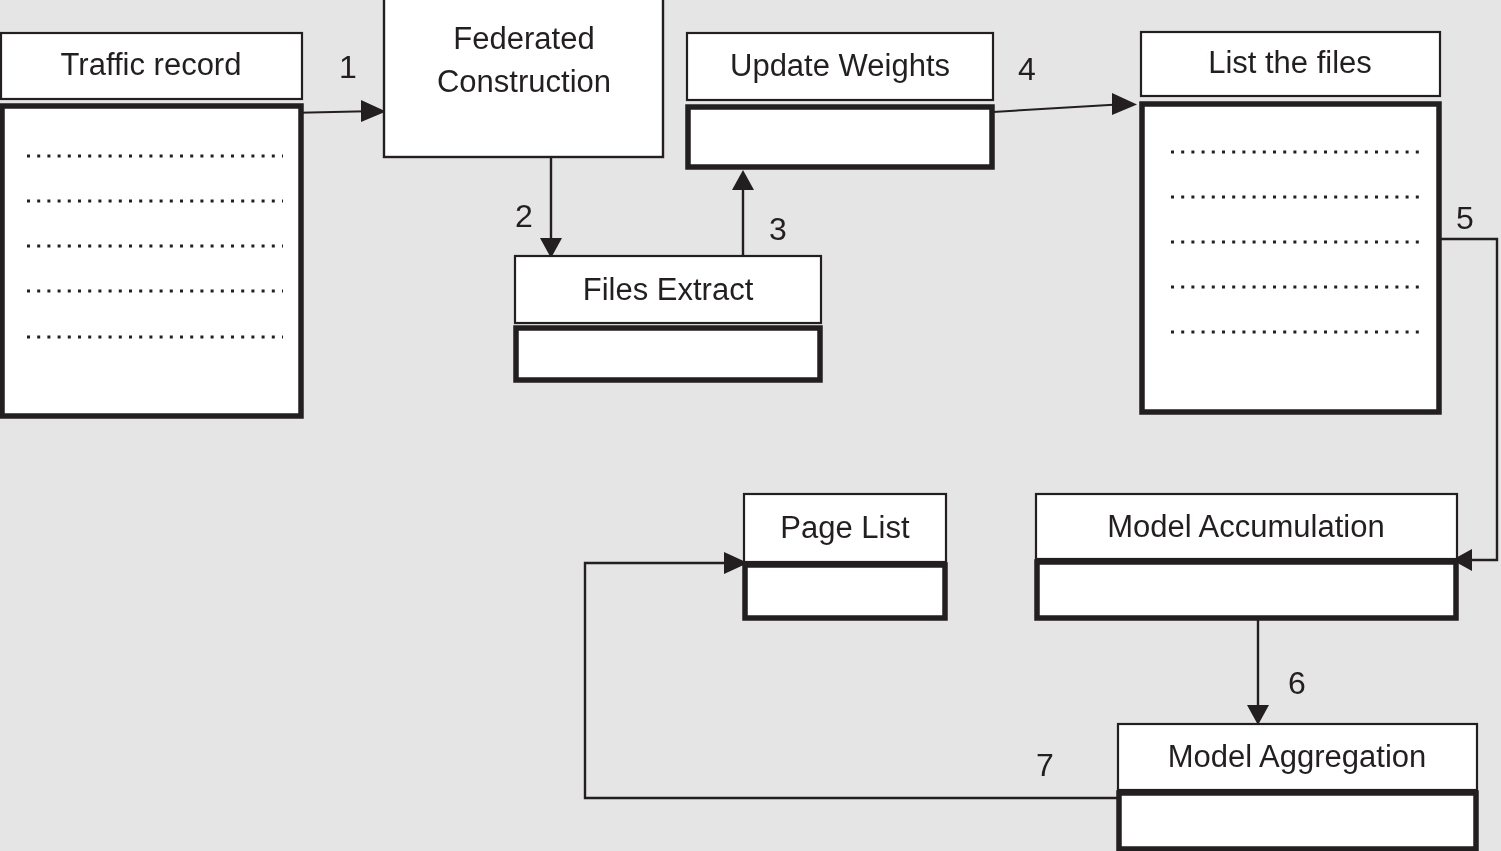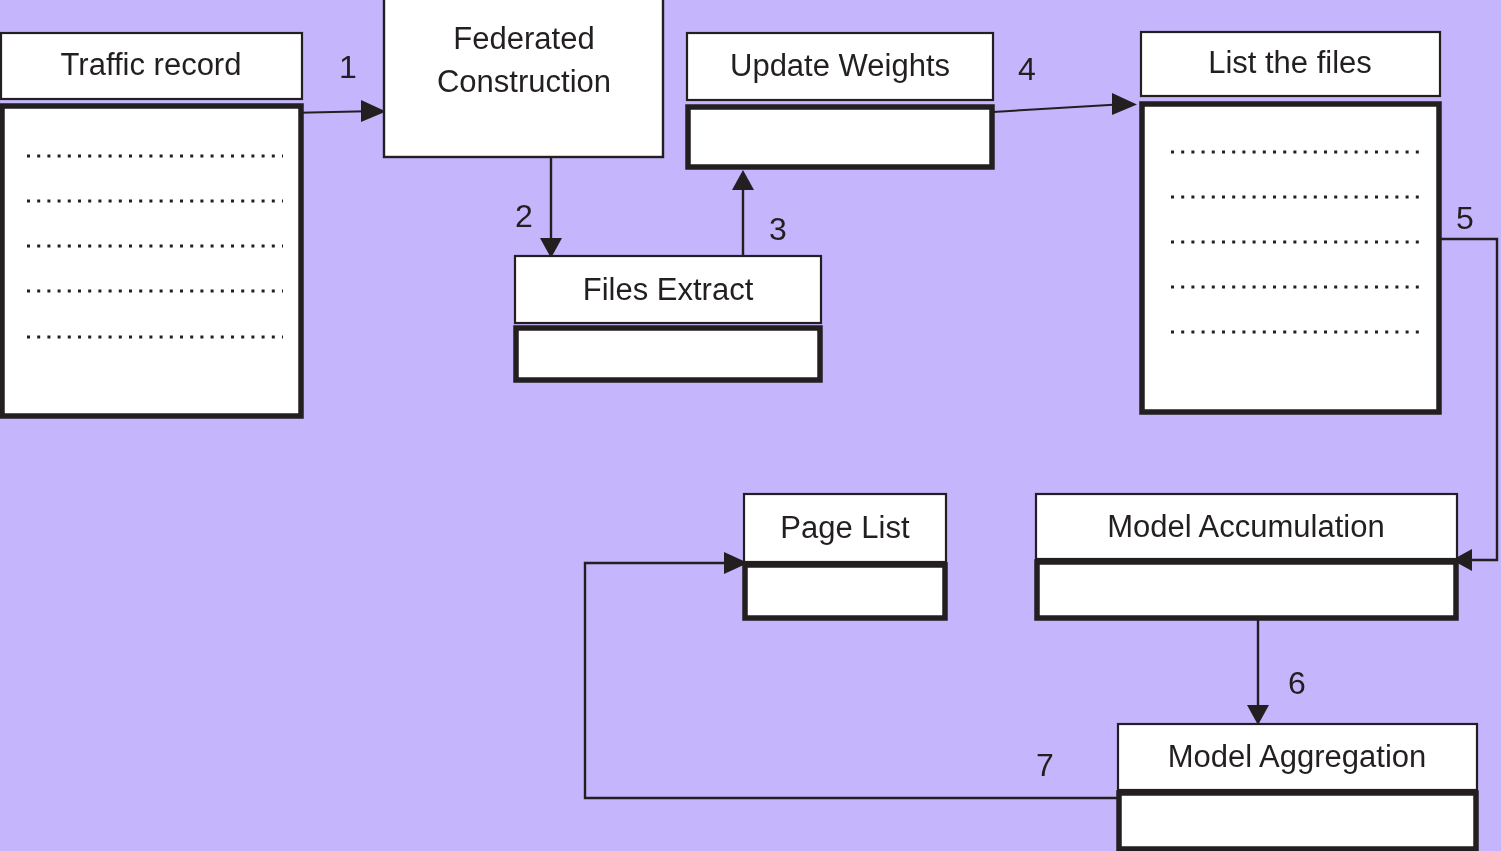--- a/index.html
+++ b/index.html
@@ -4,21 +4,21 @@
 <style>
   html, body {
     margin: 0;
     padding: 0;
     background: #ffffff;
   }
   #diagram-root {
     position: relative;
     width: 1501px;
     height: 851px;
-    background: #c4b5fd;
+    background: #e5e5e5;
     font-family: "Liberation Sans", sans-serif;
     overflow: hidden;
   }
   svg.diagram-canvas {
     position: absolute;
     left: 0;
     top: 0;
     width: 1501px;
     height: 851px;
     display: block;

